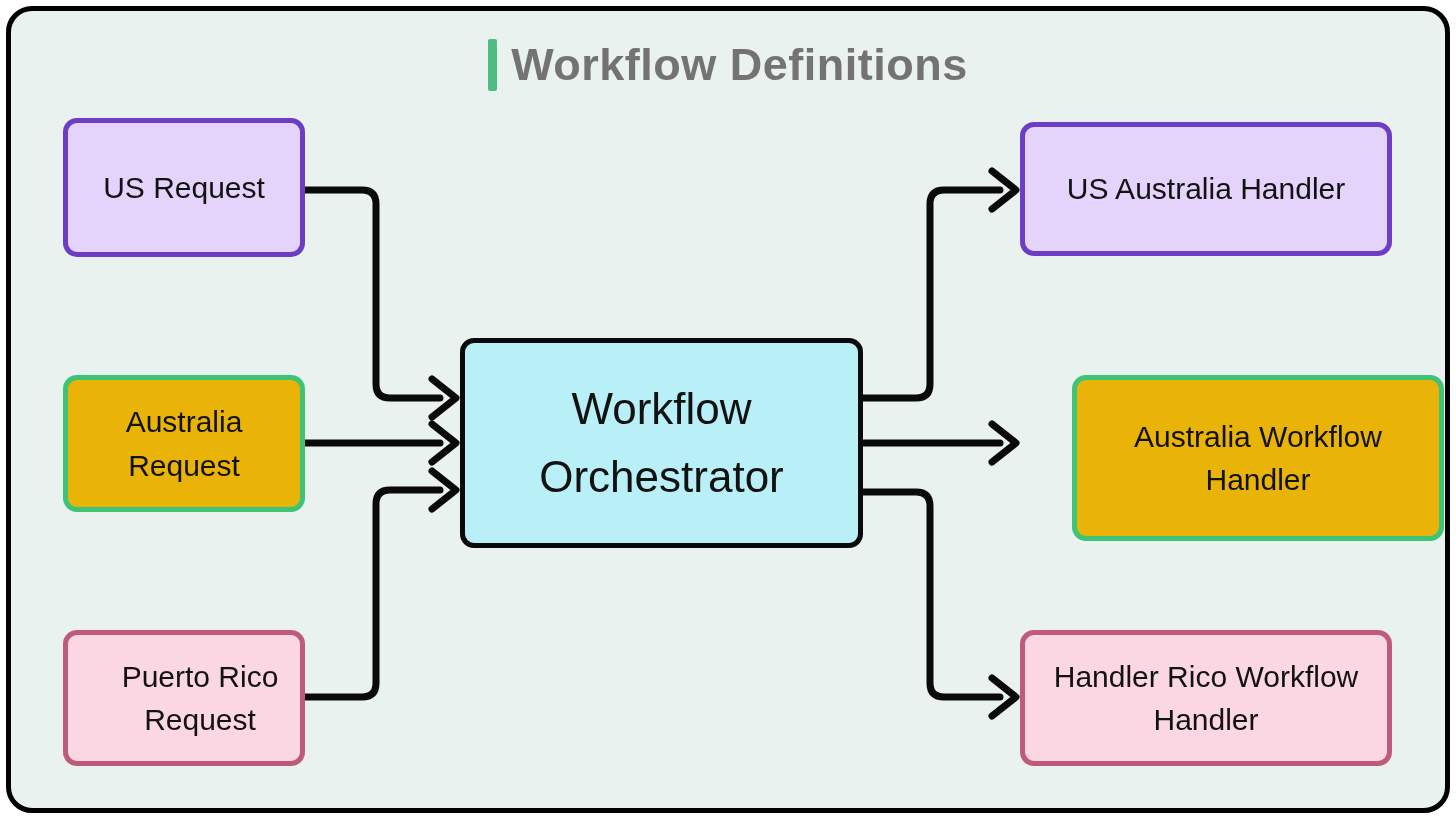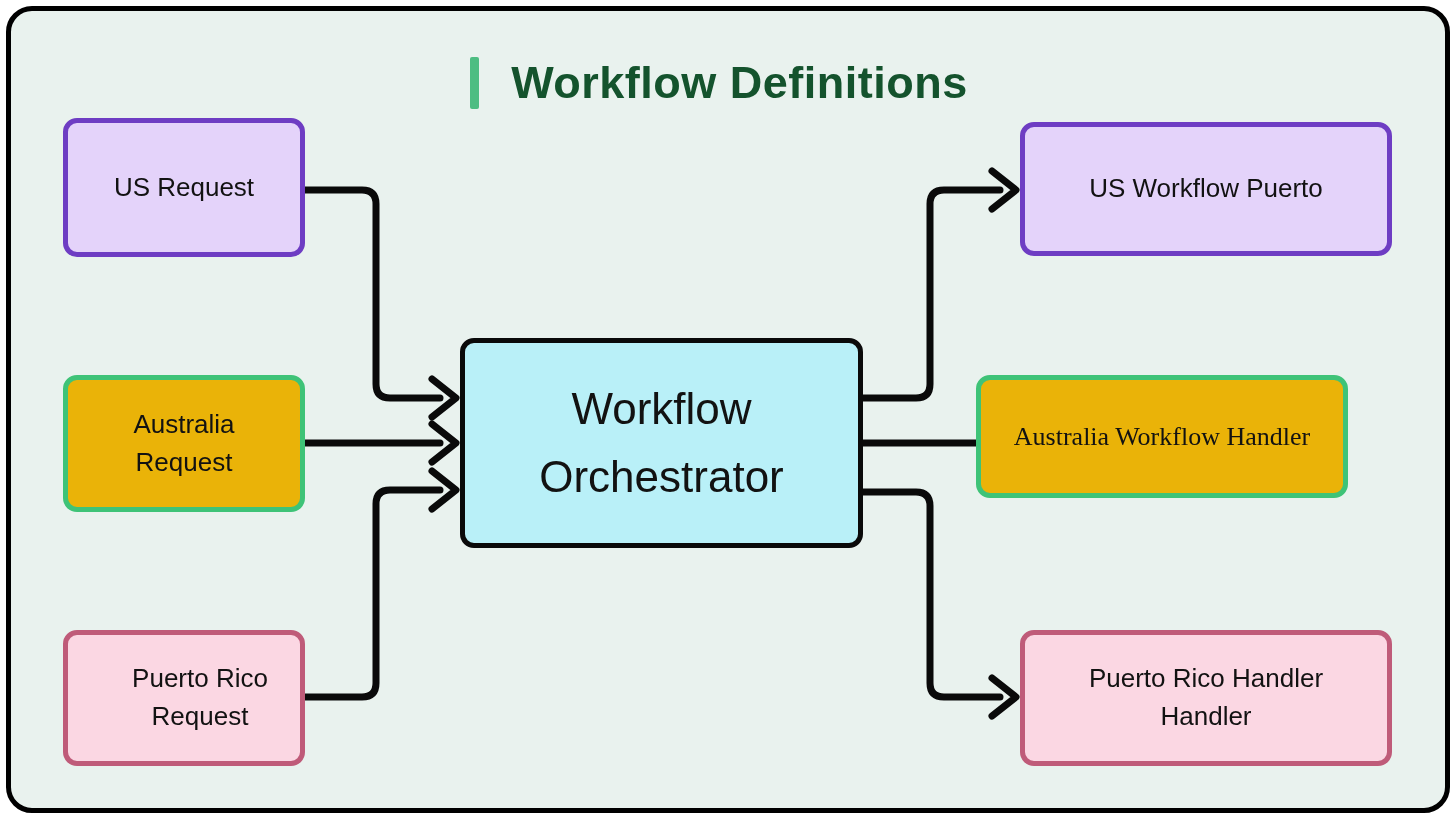--- a/index.html
+++ b/index.html
@@ -33,24 +33,24 @@
     gap: 14px;
   }
   .title-bar {
     display: inline-block;
     width: 9px;
     height: 52px;
     background: #4dbd82;
     border-radius: 2px;
   }
   .title {
-    margin: 18px;
+    margin: 0;
     font-size: 45px;
     font-weight: 700;
-    color: #14532d;
+    color: #737373;
     letter-spacing: 0.5px;
   }
   .edges {
     position: absolute;
     left: 0;
     top: 0;
     width: 1456px;
     height: 819px;
     pointer-events: none;
   }
@@ -58,21 +58,21 @@
     position: absolute;
     box-sizing: border-box;
     display: flex;
     align-items: center;
     justify-content: center;
     text-align: center;
     border-radius: 14px;
     padding: 8px 16px;
   }
   .node-label {
-    font-size: 26px;
+    font-size: 30px;
     font-weight: 500;
     color: #121212;
     line-height: 1.45;
   }
   .node.purple { background: #e4d3fa; border: 5px solid #6e3dc3; }
   .node.green  { background: #eab308; border: 5px solid #3ec377; }
   .node.pink   { background: #fbd7e3; border: 5px solid #bf5b79; }
   .node.cyan   { background: #b9f0f8; border: 5px solid #0a0a0a; }
   .node.center .node-label {
     font-size: 44px;
@@ -122,23 +122,23 @@
 
   <div class="node pink" style="left:63px; top:630px; width:242px; height:136px;padding-left:48px;">
     <span class="node-label">Puerto Rico Request</span>
   </div>
 
   <div class="node cyan center" style="left:460px; top:338px; width:403px; height:210px;">
     <span class="node-label">Workflow Orchestrator</span>
   </div>
 
   <div class="node purple" style="left:1020px; top:122px; width:372px; height:134px;">
-    <span class="node-label">US Workflow Puerto</span>
+    <span class="node-label">US Australia Handler</span>
   </div>
 
-  <div class="node green" style="left:976px; top:375px; width:372px; height:123px;font-family:Liberation Serif, serif;">
+  <div class="node green" style="left:1072px; top:375px; width:372px; height:166px;">
     <span class="node-label">Australia Workflow Handler</span>
   </div>
 
   <div class="node pink" style="left:1020px; top:630px; width:372px; height:136px;">
-    <span class="node-label">Puerto Rico Handler Handler</span>
+    <span class="node-label">Handler Rico Workflow Handler</span>
   </div>
 </div>
 
 </body></html>

